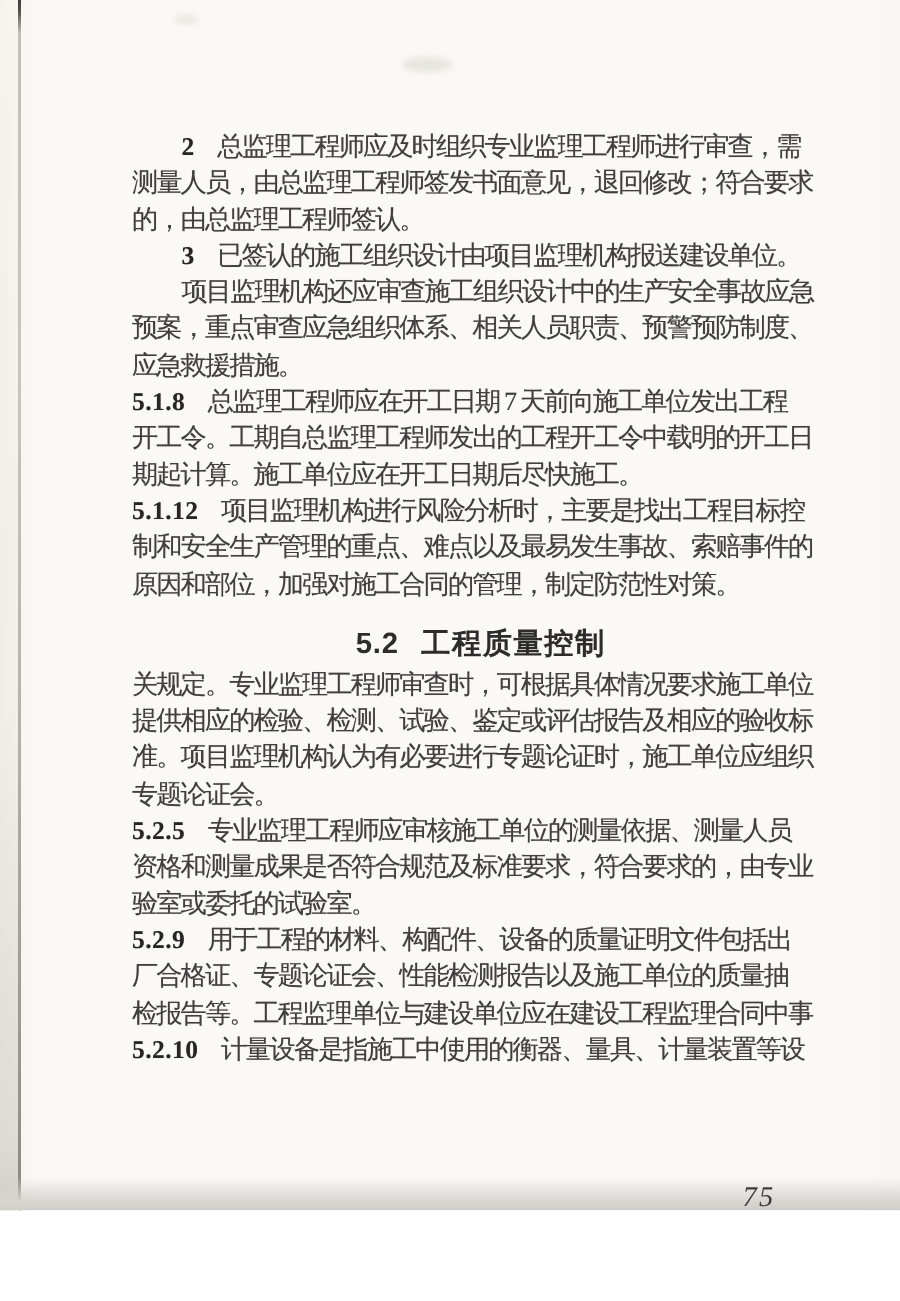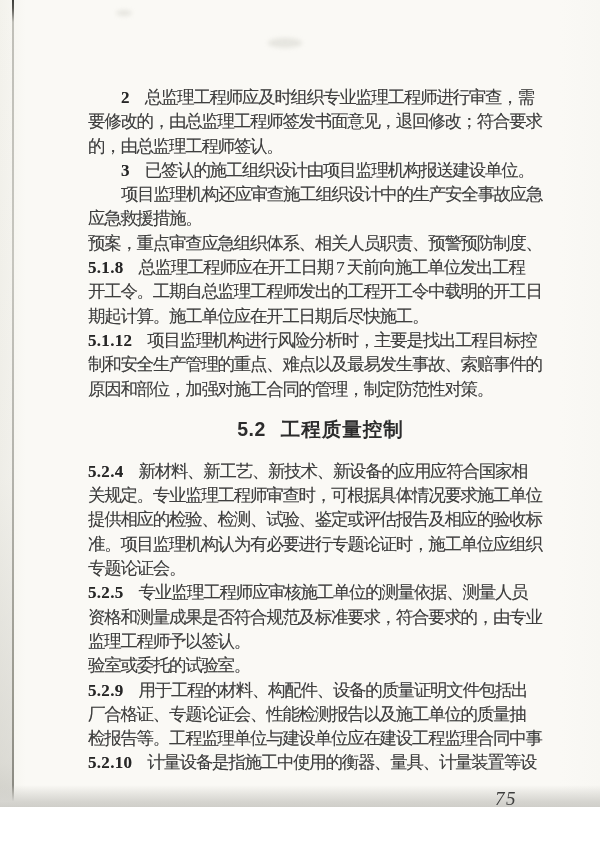--- a/index.html
+++ b/index.html
@@ -48,21 +48,21 @@
   .line .num{
     font-weight:700;letter-spacing:0.3px;margin-right:15px;
     color:var(--ink-dark);font-size:17px;
   }
   .line.first{text-indent:33px;}
   .heading{
     text-align:center;
     font-family:"Liberation Sans", sans-serif;
     font-weight:700;font-size:19.5px;line-height:26px;
     color:var(--heading-ink);
-    margin-top:15px;margin-bottom:17px;
+    margin-top:15px;margin-bottom:2px;
     letter-spacing:1px;white-space:nowrap;
   }
   .heading .hnum{margin-right:15px;letter-spacing:0.5px;}
   .page-num{
     position:absolute;left:495px;top:788px;
     font-size:19px;font-style:italic;
     font-family:"Liberation Serif", serif;
     color:#3e3e3e;letter-spacing:1.5px;
   }
 </style>
@@ -74,43 +74,41 @@
   <div class="gutter-shadow"></div>
   <div class="binding-line"></div>
   <div class="bottom-edge"></div>
   <div class="smudge s1"></div>
   <div class="smudge s2"></div>
   <div class="smudge s3"></div>
 
   <div class="content">
 
     <div class="line first"><span class="num">2</span><span>总监理工程师应及时组织专业监理工程师进行审查，需</span></div>
-    <div class="line"><span>要修改的，由总监理工程师签发书面意见，退回修改；符合要求</span></div>
+    <div class="line"><span>测量人员，由总监理工程师签发书面意见，退回修改；符合要求</span></div>
     <div class="line"><span>的，由总监理工程师签认。</span></div>
     <div class="line first"><span class="num">3</span><span>已签认的施工组织设计由项目监理机构报送建设单位。</span></div>
     <div class="line first"><span>项目监理机构还应审查施工组织设计中的生产安全事故应急</span></div>
+    <div class="line"><span>预案，重点审查应急组织体系、相关人员职责、预警预防制度、</span></div>
     <div class="line"><span>应急救援措施。</span></div>
-    <div class="line"><span>预案，重点审查应急组织体系、相关人员职责、预警预防制度、</span></div>
     <div class="line"><span class="num">5.1.8</span><span>总监理工程师应在开工日期 7 天前向施工单位发出工程</span></div>
     <div class="line"><span>开工令。工期自总监理工程师发出的工程开工令中载明的开工日</span></div>
     <div class="line"><span>期起计算。施工单位应在开工日期后尽快施工。</span></div>
     <div class="line"><span class="num">5.1.12</span><span>项目监理机构进行风险分析时，主要是找出工程目标控</span></div>
     <div class="line"><span>制和安全生产管理的重点、难点以及最易发生事故、索赔事件的</span></div>
     <div class="line"><span>原因和部位，加强对施工合同的管理，制定防范性对策。</span></div>
 
     <div class="heading"><span class="hnum">5.2</span><span>工程质量控制</span></div>
 
-    <div class="line"><span class="num">5.2.4</span><span>新材料、新工艺、新技术、新设备的应用应符合国家相</span></div>
     <div class="line"><span>关规定。专业监理工程师审查时，可根据具体情况要求施工单位</span></div>
     <div class="line"><span>提供相应的检验、检测、试验、鉴定或评估报告及相应的验收标</span></div>
     <div class="line"><span>准。项目监理机构认为有必要进行专题论证时，施工单位应组织</span></div>
     <div class="line"><span>专题论证会。</span></div>
     <div class="line"><span class="num">5.2.5</span><span>专业监理工程师应审核施工单位的测量依据、测量人员</span></div>
     <div class="line"><span>资格和测量成果是否符合规范及标准要求，符合要求的，由专业</span></div>
-    <div class="line"><span>监理工程师予以签认。</span></div>
     <div class="line"><span>验室或委托的试验室。</span></div>
     <div class="line"><span class="num">5.2.9</span><span>用于工程的材料、构配件、设备的质量证明文件包括出</span></div>
     <div class="line"><span>厂合格证、专题论证会、性能检测报告以及施工单位的质量抽</span></div>
     <div class="line"><span>检报告等。工程监理单位与建设单位应在建设工程监理合同中事</span></div>
     <div class="line"><span class="num">5.2.10</span><span>计量设备是指施工中使用的衡器、量具、计量装置等设</span></div>
 
   </div>
 
   <div class="page-num">75</div>
 

